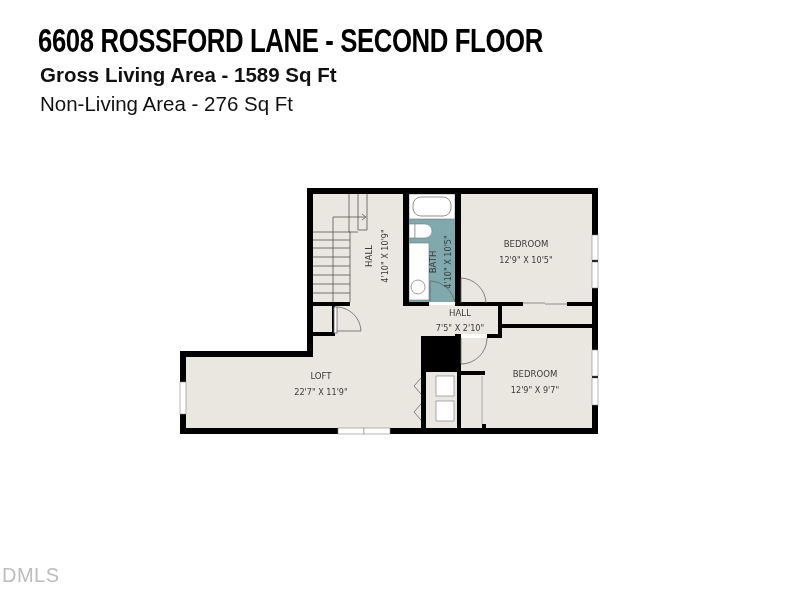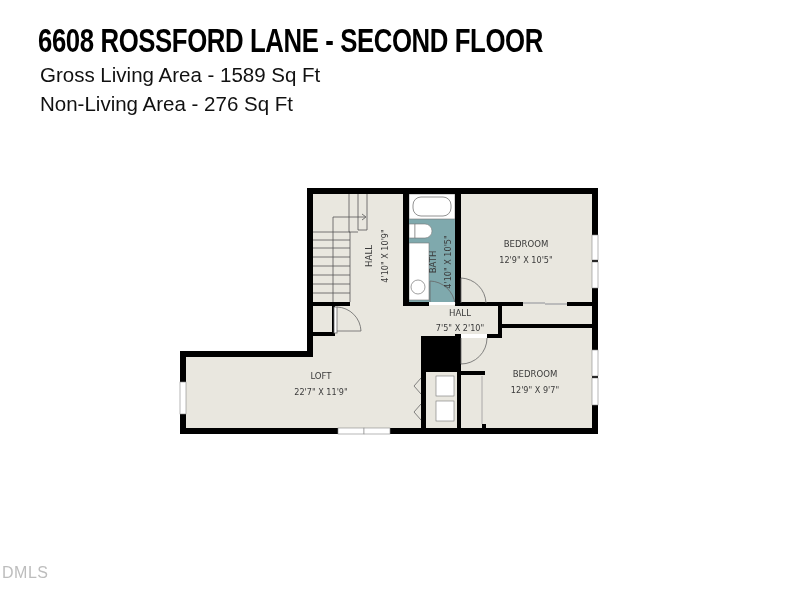--- a/index.html
+++ b/index.html
@@ -7,24 +7,24 @@
   .title {
     position: absolute; left: 38px; top: 22px;
     font-family: "Liberation Sans", sans-serif; font-weight: bold;
     font-size: 33px; letter-spacing: -0.5px; color: #000;
     transform: scaleX(0.78); transform-origin: left top; white-space: nowrap;
   }
   .sub {
     position: absolute; left: 40px; font-size: 20.5px; color: #111;
     font-family: "Liberation Sans", sans-serif; white-space: nowrap;
   }
-  .sub1 { top: 63px; }
+  .sub1 { top: 63px; font-weight: bold; }
   .sub2 { top: 92px; }
   .watermark {
-    position: absolute; left: 2px; top: 564px; font-size: 16px; color: #bdbdbd;
+    position: absolute; left: 2px; top: 564px; font-size: 20px; color: #bdbdbd;
     font-family: "Liberation Sans", sans-serif; letter-spacing: 0.5px;
   }
   svg.plan { position: absolute; left: 0; top: 0; }
   .rl { font-family: "DejaVu Sans Condensed", "DejaVu Sans", sans-serif; fill: #3a3a3a; }
 </style>
 </head>
 <body>
 
 <div class="title">6608 ROSSFORD LANE - SECOND FLOOR</div>
 <div class="sub sub1">Gross Living Area - 1589 Sq Ft</div>

